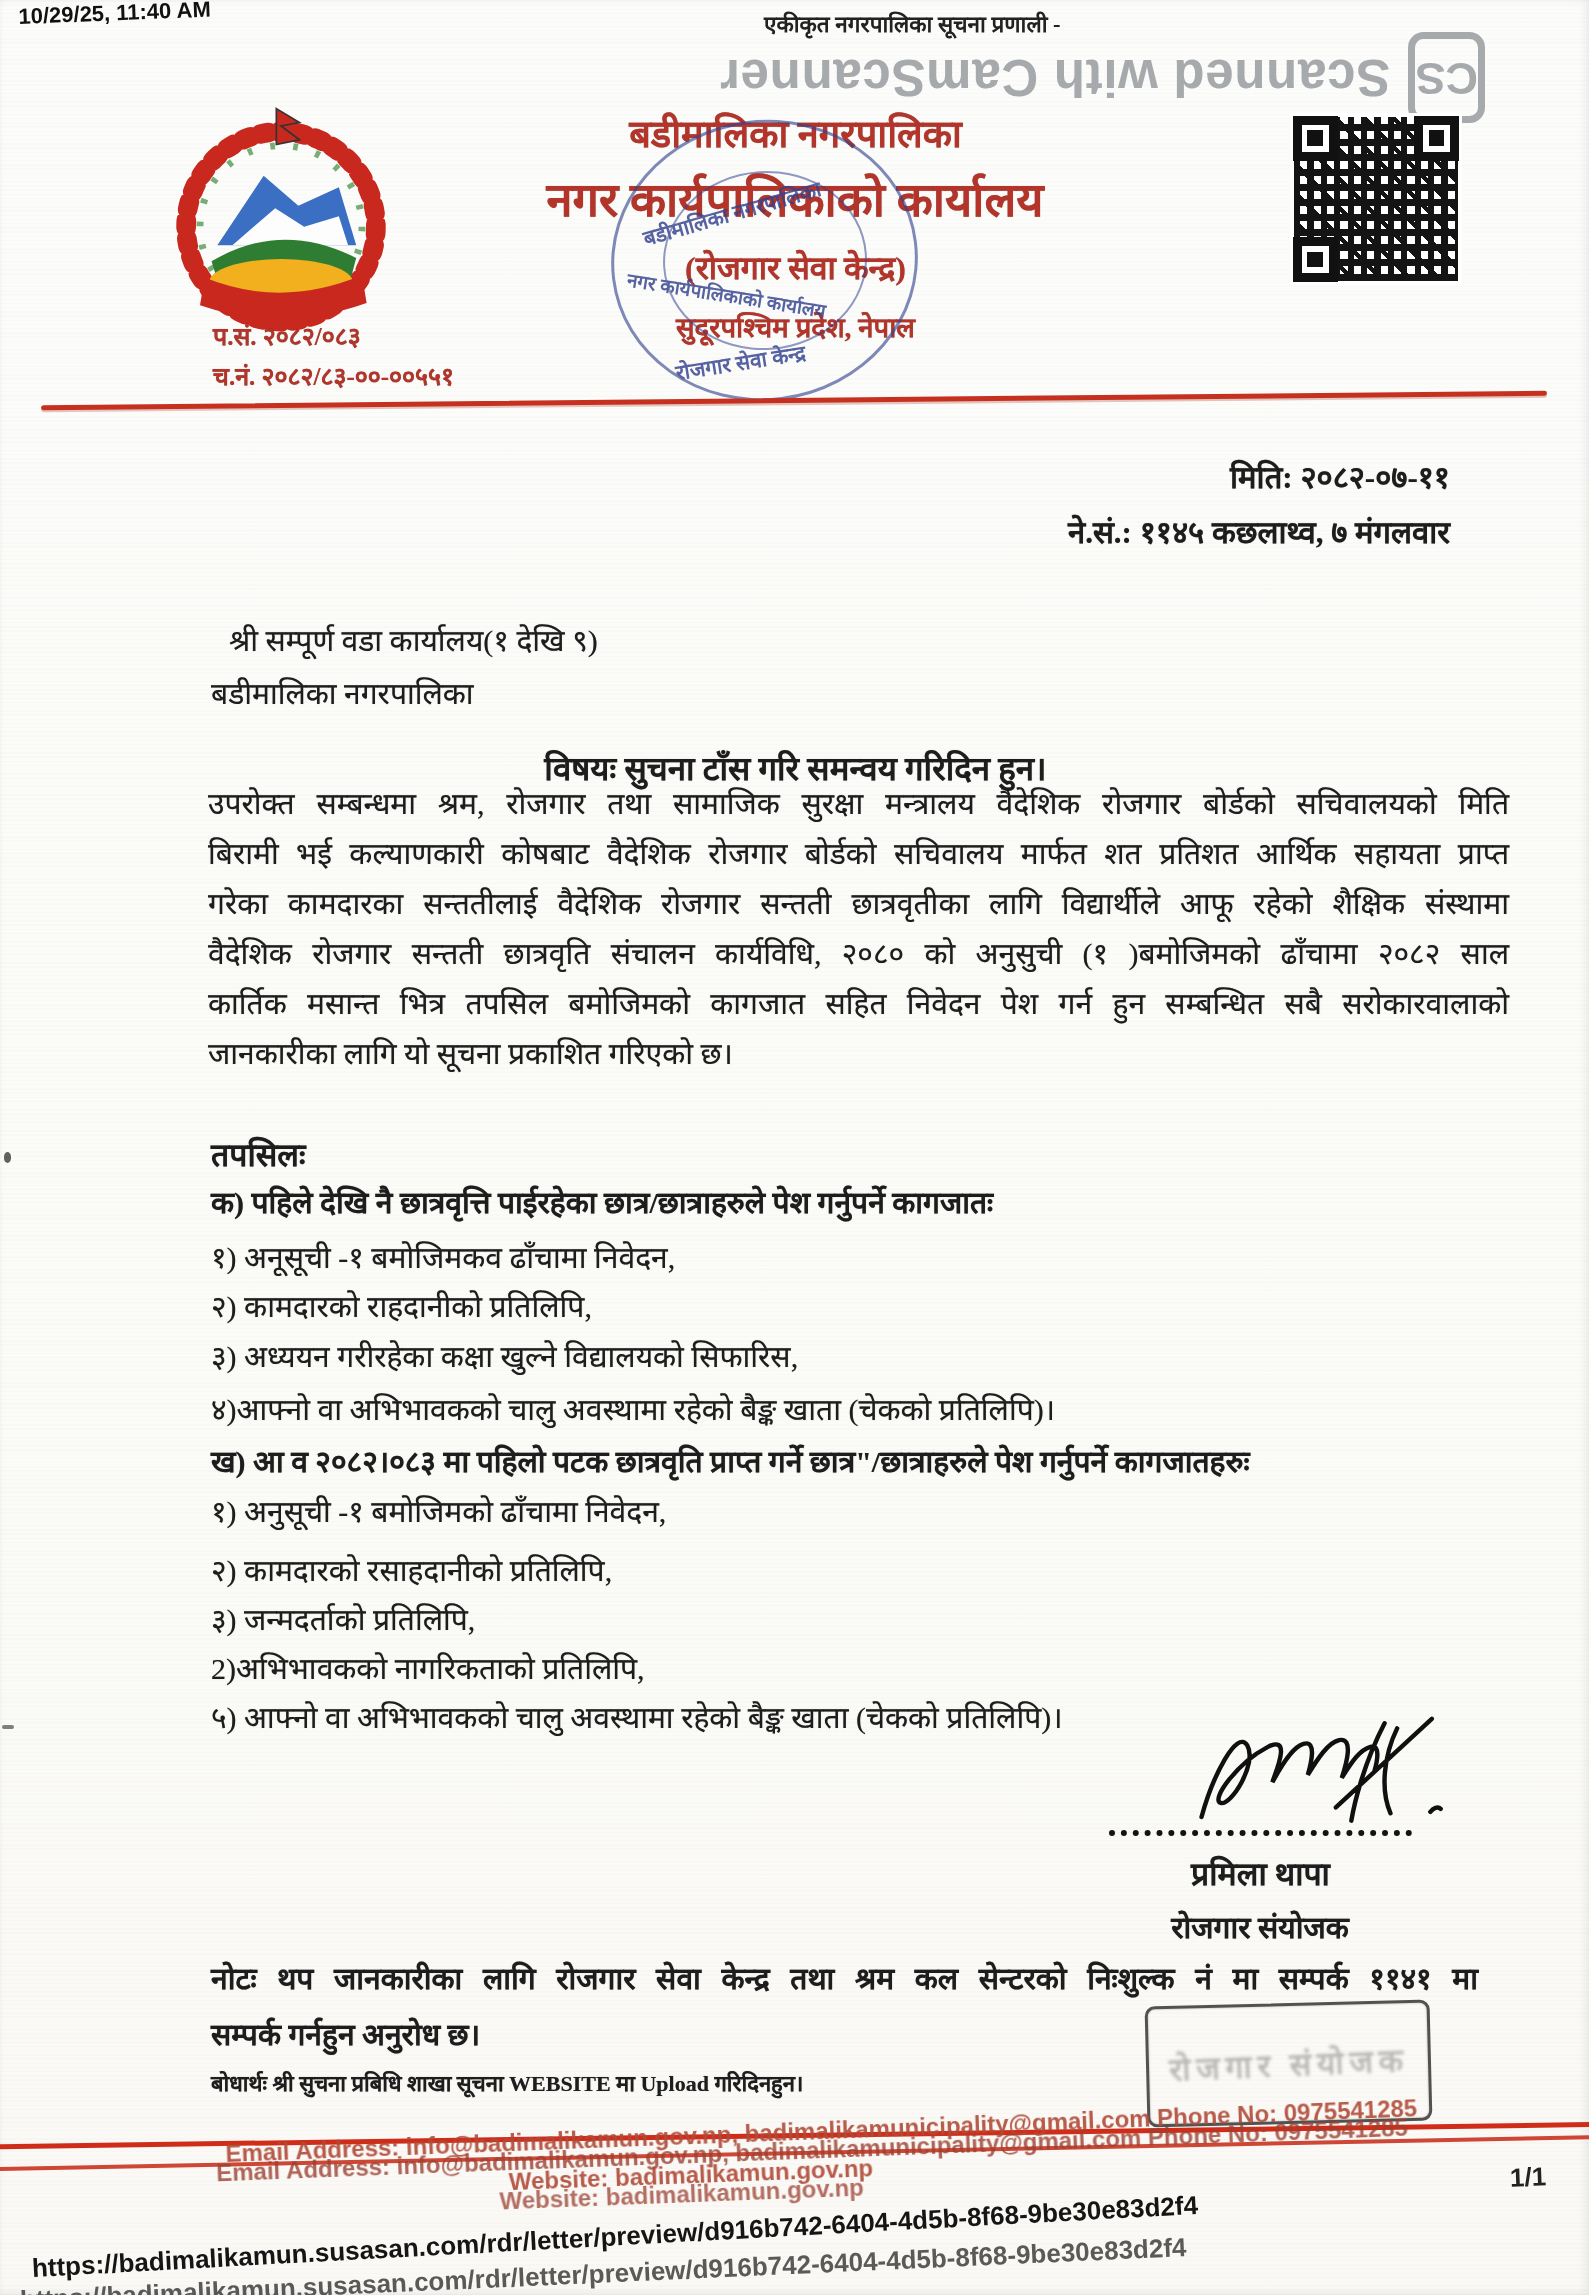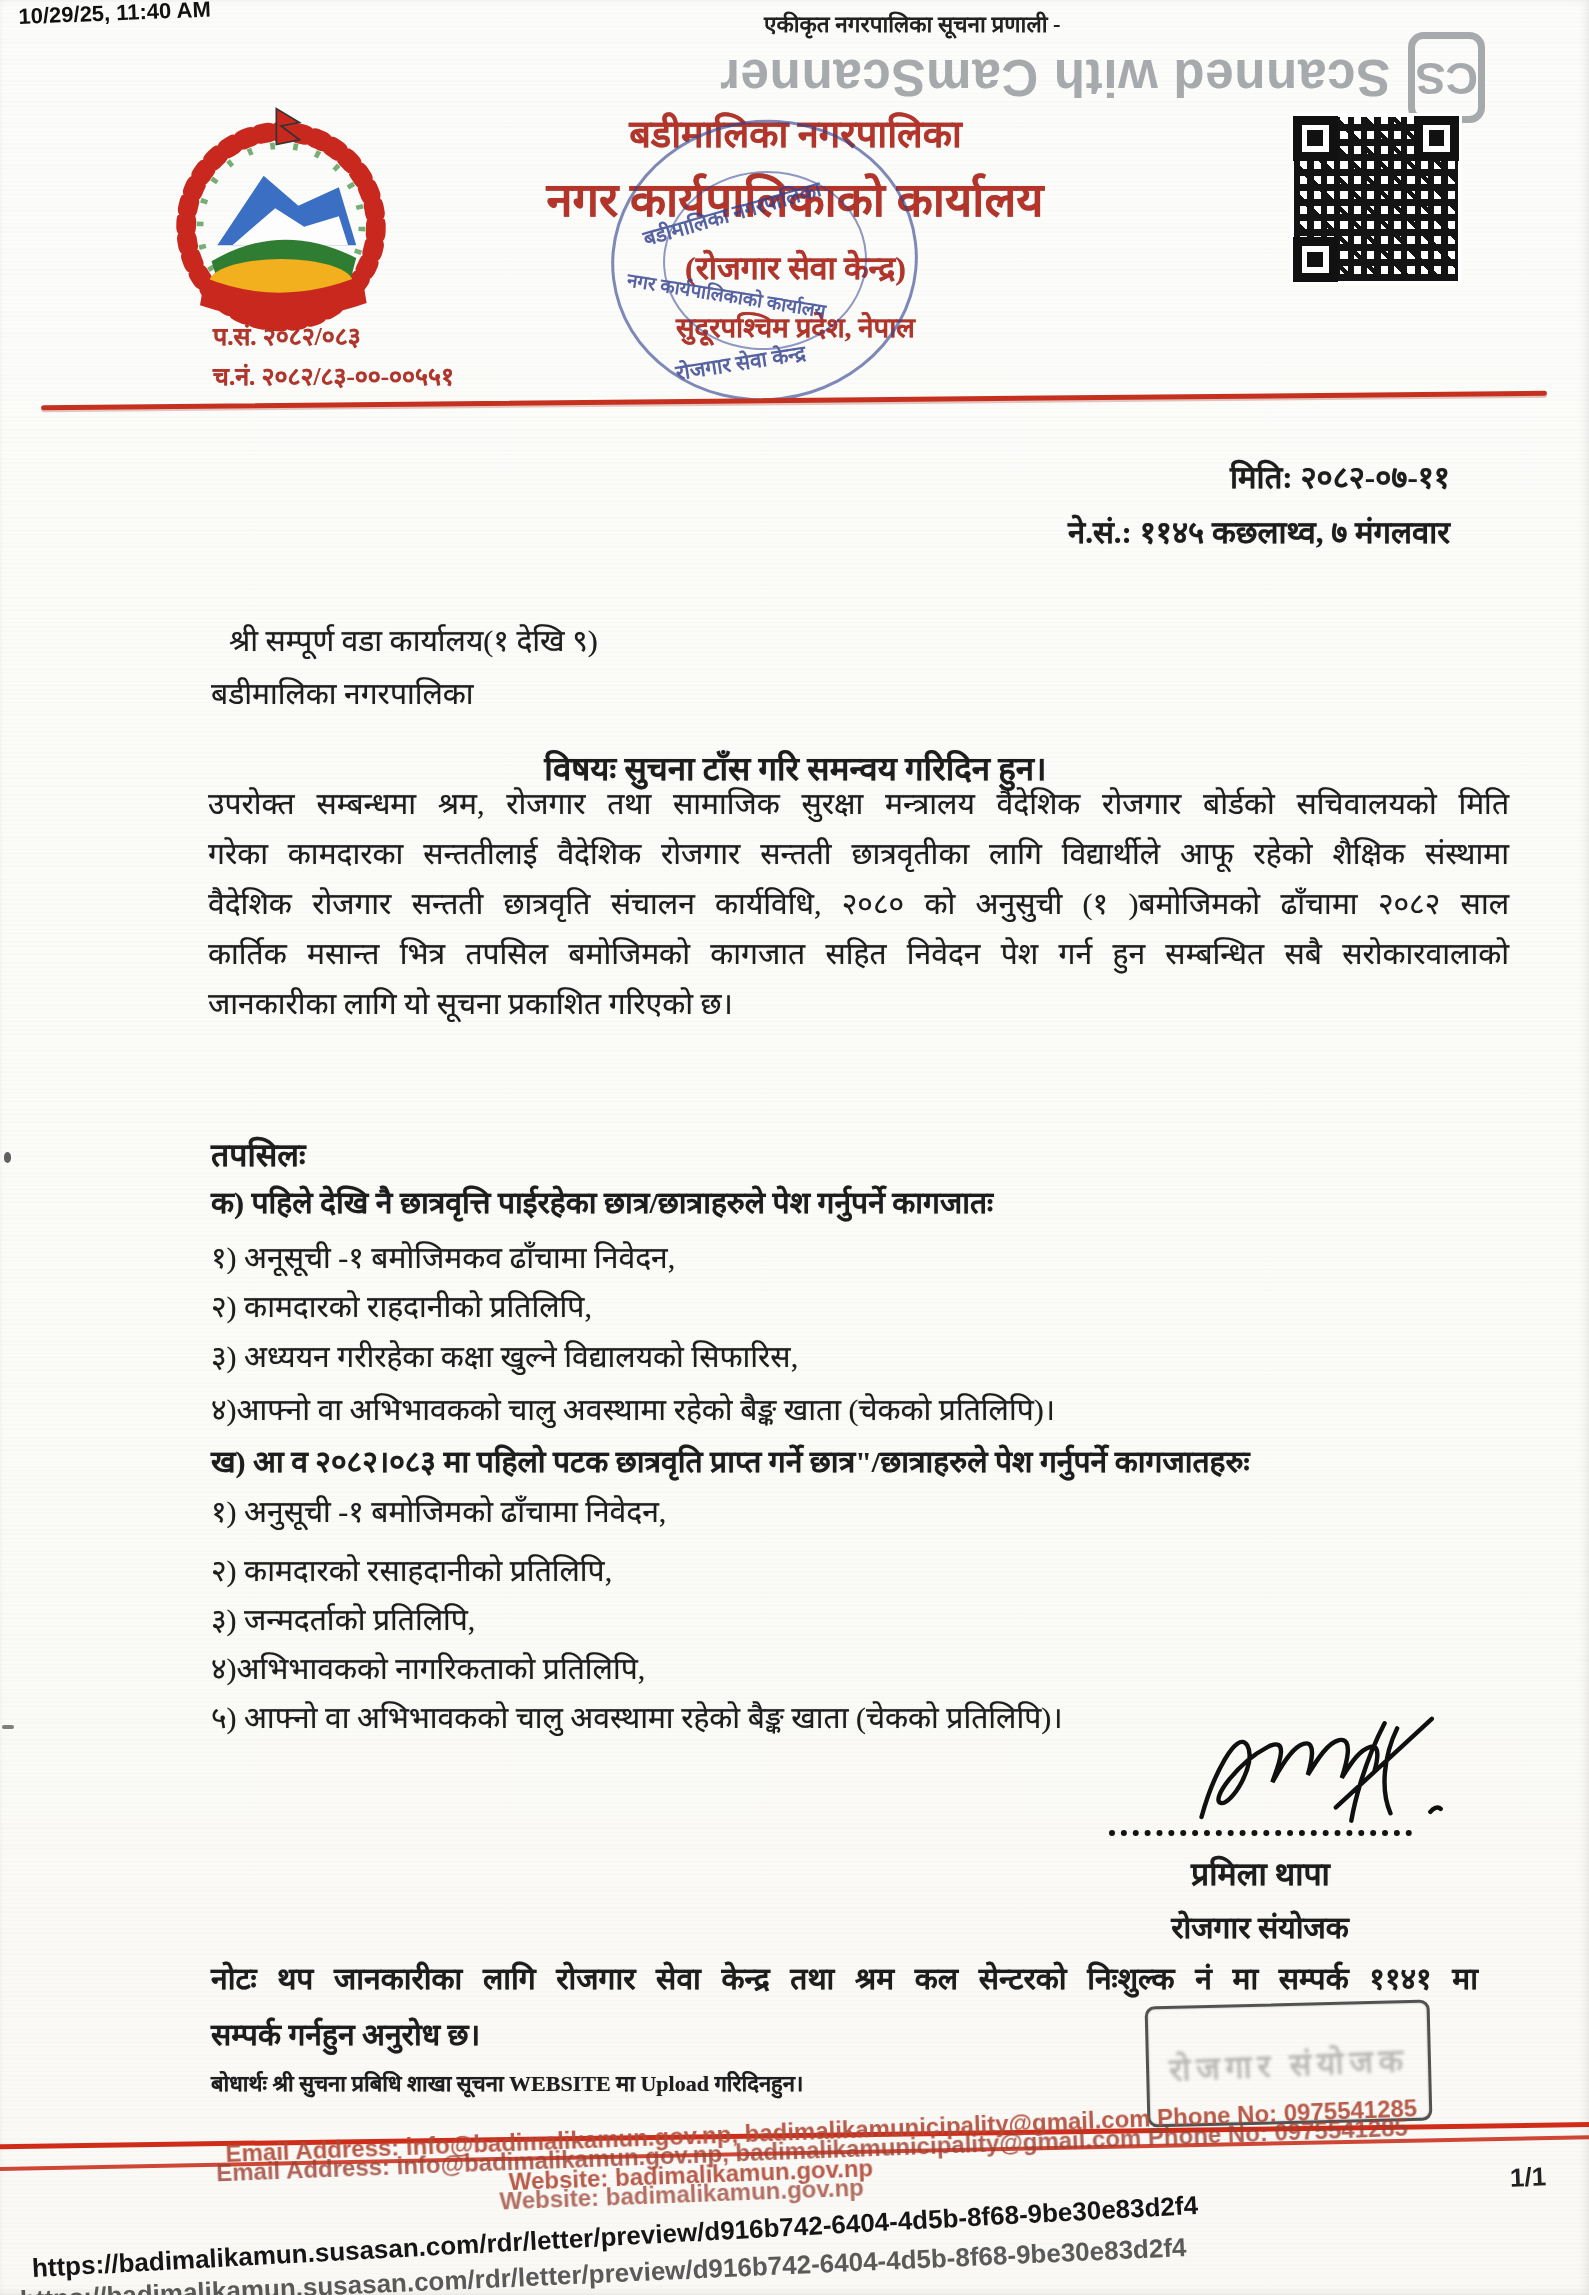--- a/index.html
+++ b/index.html
@@ -163,38 +163,39 @@
   <div class="abs dateline1 bold ink">मिति: २०८२-०७-११</div>
   <div class="abs dateline2 bold ink">ने.सं.: ११४५ कछलाथ्व, ७ मंगलवार</div>
 
   <div class="abs to1 ink">श्री सम्पूर्ण वडा कार्यालय(१ देखि ९)</div>
   <div class="abs to2 ink">बडीमालिका नगरपालिका</div>
 
   <div class="abs subject ctr bold ink">विषयः सुचना टाँस गरि समन्वय गरिदिन हुन।</div>
 
   <div class="abs bodyblock ink">
     <div class="body-line">उपरोक्त सम्बन्धमा श्रम, रोजगार तथा सामाजिक सुरक्षा मन्त्रालय वैदेशिक रोजगार बोर्डको सचिवालयको मिति</div>
+    <div class="body-line">बिरामी भई कल्याणकारी कोषबाट वैदेशिक रोजगार बोर्डको सचिवालय मार्फत शत प्रतिशत आर्थिक सहायता प्राप्त</div>
     <div class="body-line">गरेका कामदारका सन्ततीलाई वैदेशिक रोजगार सन्तती छात्रवृतीका लागि विद्यार्थीले आफू रहेको शैक्षिक संस्थामा</div>
     <div class="body-line">वैदेशिक रोजगार सन्तती छात्रवृति संचालन कार्यविधि, २०८० को अनुसुची (१ )बमोजिमको ढाँचामा २०८२ साल</div>
     <div class="body-line">कार्तिक मसान्त भित्र तपसिल बमोजिमको कागजात सहित निवेदन पेश गर्न हुन सम्बन्धित सबै सरोकारवालाको</div>
     <div class="body-line last">जानकारीका लागि यो सूचना प्रकाशित गरिएको छ।</div>
   </div>
 
   <div class="abs tapasil bold ink">तपसिलः</div>
   <div class="abs ka-head bold ink">क) पहिले देखि नै छात्रवृत्ति पाईरहेका छात्र/छात्राहरुले पेश गर्नुपर्ने कागजातः</div>
   <div class="abs li ka1 ink">१) अनूसूची -१ बमोजिमकव ढाँचामा निवेदन,</div>
   <div class="abs li ka2 ink">२) कामदारको राहदानीको प्रतिलिपि,</div>
   <div class="abs li ka3 ink">३) अध्ययन गरीरहेका कक्षा खुल्ने विद्यालयको सिफारिस,</div>
   <div class="abs li ka4 ink">४)आफ्नो वा अभिभावकको चालु अवस्थामा रहेको बैङ्क खाता (चेकको प्रतिलिपि)।</div>
 
   <div class="abs kha-head bold ink">ख) आ व २०८२।०८३ मा पहिलो पटक छात्रवृति प्राप्त गर्ने छात्र"/छात्राहरुले पेश गर्नुपर्ने कागजातहरुः</div>
   <div class="abs li kh1 ink">१) अनुसूची -१ बमोजिमको ढाँचामा निवेदन,</div>
   <div class="abs li kh2 ink">२) कामदारको रसाहदानीको प्रतिलिपि,</div>
   <div class="abs li kh3 ink">३) जन्मदर्ताको प्रतिलिपि,</div>
-  <div class="abs li kh4 ink">४)अभिभावकको नागरिकताको प्रतिलिपि,</div>
+  <div class="abs li kh4 ink">2)अभिभावकको नागरिकताको प्रतिलिपि,</div>
   <div class="abs li kh5 ink">५) आफ्नो वा अभिभावकको चालु अवस्थामा रहेको बैङ्क खाता (चेकको प्रतिलिपि)।</div>
 
   <svg class="abs sig-svg" width="310" height="148" viewBox="0 0 420 200">
     <path d="M40 165 C55 110 88 45 102 68 C116 92 80 150 66 146 C52 142 88 92 130 70 C162 54 142 100 136 118 C150 92 164 70 178 66 C197 60 188 94 184 108 C198 85 212 64 226 61 C247 56 236 94 230 112 C245 88 255 74 269 70 C283 66 278 90 274 104 M288 38 C260 92 247 146 243 170 M222 152 L352 32 M305 45 C287 82 282 128 296 160 M350 158 C354 153 360 150 364 154" fill="none" stroke="#101010" stroke-width="6" stroke-linecap="round"></path>
   </svg>
   <div class="abs sig-dots"></div>
   <div class="abs sig-name ctr bold ink">प्रमिला थापा</div>
   <div class="abs sig-desig ctr bold ink">रोजगार संयोजक</div>
 
   <div class="abs note1 bold ink">नोटः थप जानकारीका लागि रोजगार सेवा केन्द्र तथा श्रम कल सेन्टरको निःशुल्क नं  मा सम्पर्क ११४१ मा</div>

